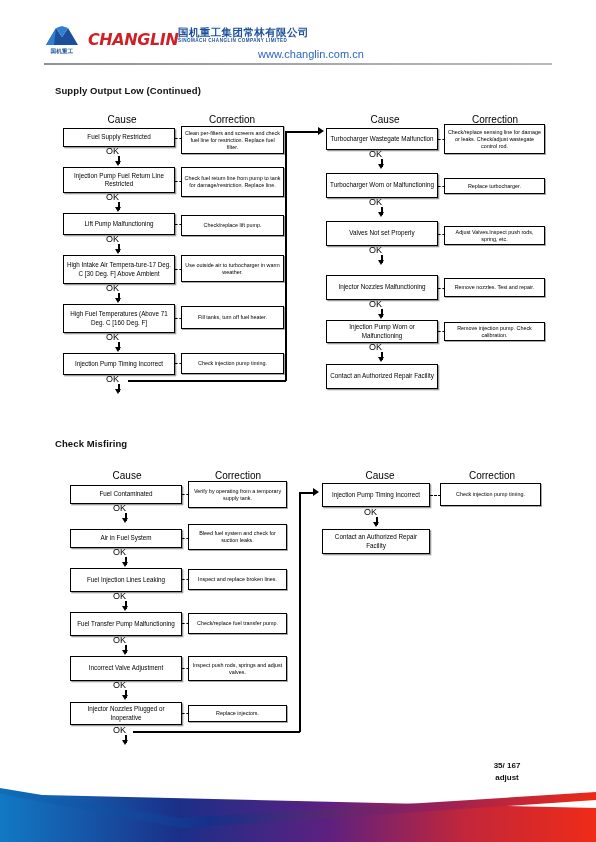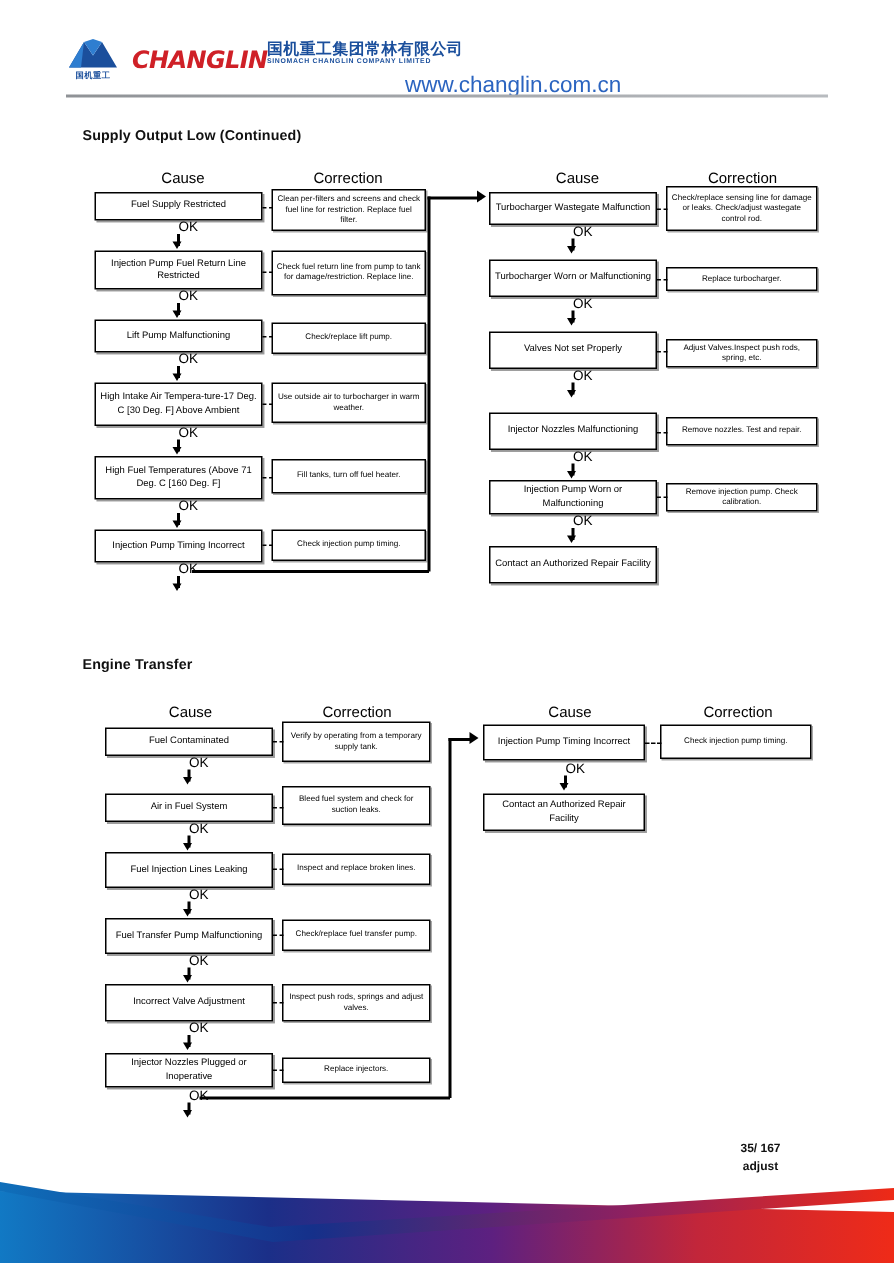--- a/index.html
+++ b/index.html
@@ -12,32 +12,32 @@
   .logo-mark{position:absolute;left:44px;top:25px;width:36px;height:34px;}
   .logo-mark .mtn{position:absolute;left:0;top:0;width:36px;height:22px;}
   .logo-mark .mtn-label{position:absolute;left:0;top:22px;width:36px;text-align:center;
     font-size:5.5px;color:#1b4f9c;font-weight:bold;letter-spacing:.3px;line-height:8px;}
   .changlin-word{position:absolute;left:88px;top:30px;font-size:16px;font-weight:bold;
     color:#cf2027;letter-spacing:-0.4px;font-style:italic;font-family:"DejaVu Sans",sans-serif;}
   .cn-name{position:absolute;left:178px;top:26px;font-size:10.5px;font-weight:bold;color:#1b4f9c;
     letter-spacing:.4px;white-space:nowrap;font-family:"DejaVu Sans",sans-serif;}
   .en-name{position:absolute;left:178px;top:38px;font-size:4.6px;font-weight:bold;color:#1b4f9c;
     letter-spacing:.45px;white-space:nowrap;}
-  .site{position:absolute;left:270px;top:48px;font-size:15px;color:#2b64c0;white-space:nowrap;}
+  .site{position:absolute;left:258px;top:48px;font-size:11px;color:#2b64c0;white-space:nowrap;}
   .hdr-rule{position:absolute;left:44px;top:63px;width:508px;height:2px;
     background:linear-gradient(90deg,#8f9296,#b8bbbf);}
   
   .sec-title{position:absolute;font-size:9.5px;font-weight:bold;color:#111;letter-spacing:.1px;}
   
   .col-head{position:absolute;font-size:10px;text-align:center;color:#000;}
   .node{position:absolute;border:1.6px solid #000;background:#fff;box-sizing:border-box;
     display:flex;align-items:center;justify-content:center;text-align:center;
     font-size:6.3px;line-height:8.2px;padding:1px 2px;box-shadow:1.3px 1.3px 0 #9a9a9a;}
   .node.thin{border-width:1px;font-size:5.4px;line-height:7px;box-shadow:1px 1px 0 #a8a8a8;}
-  .ok{position:absolute;font-size:9px;color:#000;text-align:right;width:26px;}
+  .ok{position:absolute;font-size:9px;color:#000;text-align:left;width:26px;}
   .vline{position:absolute;width:1.6px;background:#000;}
   .arrow-dn{position:absolute;width:0;height:0;border-left:3.4px solid transparent;
     border-right:3.4px solid transparent;border-top:5px solid #000;}
   .dashline{position:absolute;height:0;border-top:1.1px dashed #000;}
   .solidline{position:absolute;background:#000;}
   .arrow-rt{position:absolute;width:0;height:0;border-top:4px solid transparent;
     border-bottom:4px solid transparent;border-left:6.5px solid #000;}
   
   .pagenum{position:absolute;right:44px;top:760px;width:90px;text-align:center;
     font-size:8px;font-weight:bold;color:#111;line-height:12px;}
@@ -147,21 +147,21 @@
 
 <div class="node" style="left:326px;top:320px;width:112px;height:23px;">Injection Pump Worn or Malfunctioning</div>
 <div class="node thin" style="left:444px;top:322px;width:101px;height:19px;">Remove injection pump. Check calibration.</div>
 <div class="dashline" style="left:438px;top:331px;width:7px;"></div>
 <div class="ok" style="left:369px;top:342px;">OK</div>
 <div class="vline" style="left:381px;top:352px;height:8px;"></div>
 <div class="arrow-dn" style="left:378px;top:357px;"></div>
 
 <div class="node" style="left:326px;top:364px;width:112px;height:25px;">Contact an Authorized Repair Facility</div>
 
-<div class="sec-title" style="left:55px;top:438px;">Engine Transfer</div>
+<div class="sec-title" style="left:55px;top:438px;">Check Misfiring</div>
 
 <div class="col-head" style="left:72px;top:470px;width:110px;">Cause</div>
 <div class="col-head" style="left:186px;top:470px;width:104px;">Correction</div>
 
 <div class="node" style="left:70px;top:485px;width:112px;height:19px;">Fuel Contaminated</div>
 <div class="node thin" style="left:188px;top:481px;width:99px;height:27px;">Verify by operating from a temporary supply tank.</div>
 <div class="dashline" style="left:182px;top:494px;width:7px;"></div>
 <div class="ok" style="left:113px;top:503px;">OK</div>
 <div class="vline" style="left:125px;top:513px;height:8px;"></div>
 <div class="arrow-dn" style="left:122px;top:518px;"></div>

